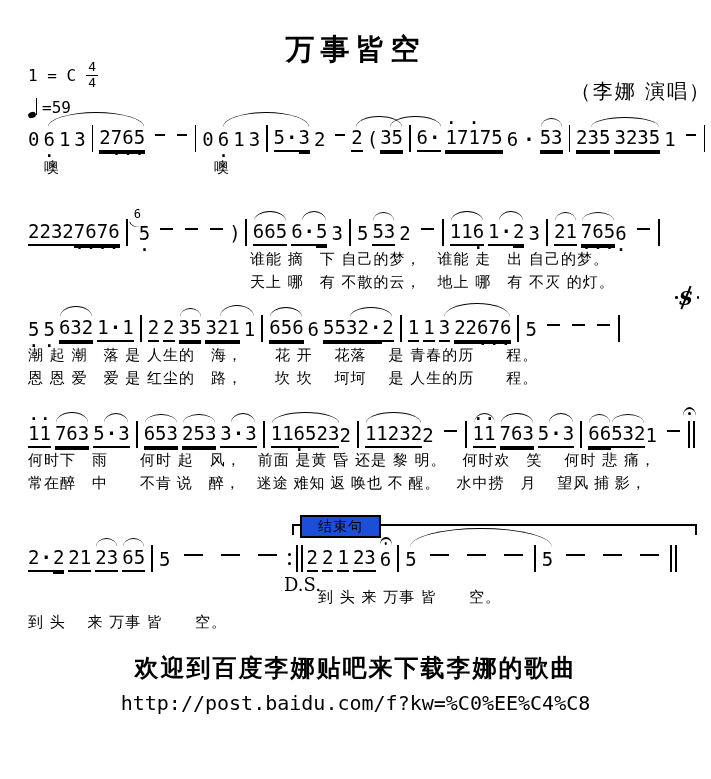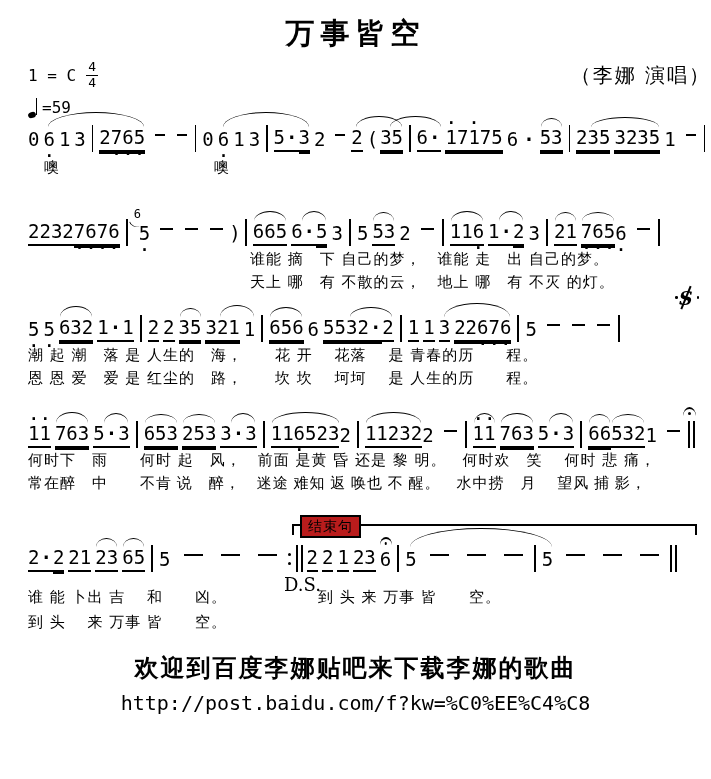--- a/index.html
+++ b/index.html
@@ -1,19 +1,19 @@
 <!DOCTYPE html>
 <html><head>
 <meta charset="utf-8">
 <style>
   html,body{margin:0;padding:0;background:#fff}
   .sheet{position:relative;width:711px;height:779px;background:#fff;color:#000;
          font-family:"DejaVu Sans",sans-serif;overflow:hidden}
   
-  .title{margin:0;padding-top:14px;text-align:center;font-size:29px;font-weight:bold;letter-spacing:6px}
+  .title{margin:0;padding-top:30px;text-align:center;font-size:29px;font-weight:bold;letter-spacing:6px}
   .subtitle{text-align:center;font-size:17px;margin-top:9px;letter-spacing:1px}
   .performer{text-align:right;font-size:20px;margin-top:8px;letter-spacing:2px}
   .keyblock{position:absolute;left:28px;top:60px;font-size:16px;font-family:"DejaVu Sans Mono",monospace}
   .keyrow{display:flex;align-items:center}
   .frac{display:inline-flex;flex-direction:column;align-items:center;margin-left:10px;font-size:13px;line-height:1.15}
   .frac .top{border-bottom:1.5px solid #000;padding:0 2px}
   .temporow{display:flex;align-items:center;margin-top:7px}
   .qnote{position:relative;display:inline-block;width:11px;height:20px;margin-right:3px}
   .qnote::before{content:"";position:absolute;left:0;bottom:0;width:8px;height:6px;background:#000;border-radius:50%;transform:rotate(-20deg)}
   .qnote::after{content:"";position:absolute;right:2px;top:0;width:1.5px;height:17px;background:#000}
@@ -49,22 +49,22 @@
   .paren{font-size:19px;line-height:1;padding-bottom:3px;margin-right:2px;font-family:"DejaVu Sans Mono",monospace}
   .grace{position:relative;font-size:12px;align-self:flex-start;top:-5px;margin:0 -2px 0 0;
          font-family:"DejaVu Sans Mono",monospace}
   .grace::after{content:"";position:absolute;left:-4px;bottom:-7px;width:8px;height:8px;
                 border-left:1.5px solid #000;border-radius:0 0 0 100%;transform:rotate(-20deg)}
   .arc{position:absolute;border-top:1.5px solid #000;border-radius:55% 55% 0 0/110% 110% 0 0}
   .lyr{position:absolute;font-size:15px;letter-spacing:1px;white-space:pre}
   .ebracket{position:absolute;top:-14px;height:9px;border-top:2px solid #000}
   .ebracket::after{content:"";position:absolute;right:0;top:0;width:2px;height:9px;background:#000}
   .ebracket::before{content:"";position:absolute;left:0;top:0;width:2px;height:9px;background:#000}
-  .ending-label{position:absolute;top:-23px;border:2px solid #000;background:#b91c1c;font-size:14px;
-                padding:0 6px;line-height:1.35;letter-spacing:1px}
+  .ending-label{position:absolute;top:-23px;border:2px solid #000;background:#1d4ed8;font-size:14px;
+                padding:0 16px;line-height:1.35;letter-spacing:1px}
   .ds{position:absolute;font-size:18px;font-family:"DejaVu Serif",serif}
   .segno{position:absolute;right:16px;top:-22px;width:16px;height:24px;font-family:"DejaVu Serif",serif;
          font-style:italic;font-weight:bold;font-size:19px;line-height:24px}
   .segno .sl{position:absolute;left:6px;top:-1px;width:1.5px;height:25px;background:#000;transform:rotate(22deg)}
   .segno .d1,.segno .d2{position:absolute;top:10px;width:2.5px;height:2.5px;background:#000;border-radius:50%}
   .segno .d1{left:-4px}.segno .d2{right:-4px}
   
   .sys4 .dash{width:19px;margin:0 9px}
   .dash{width:13px;height:2px;background:#000;margin:0 6px;align-self:center}
   
@@ -559,21 +559,20 @@
           <span class="ch">5</span>
         </span>
         <div class="dash"></div>
         <div class="dash"></div>
         <div class="dash"></div>
         <div class="endbar"></div>
         <div class="arc" style="left: 96px; width: 21px; height: 8px; top: 0px;"></div>
         <div class="arc" style="left: 123px; width: 21px; height: 8px; top: 0px;"></div>
         <div class="arc" style="left: 410px; width: 142px; height: 18px; top: -10px;"></div>
       </div>
-      <span class="lyr" style="left: 28px; top: 50px;">谁 能 卜出 吉　 和　　凶。</span>
       <span class="lyr" style="left: 318px; top: 50px;">到 头 来 万事 皆　　空。</span>
       <span class="lyr" style="left: 28px; top: 75px;">到 头　 来 万事 皆　　空。</span>
       <div class="ebracket" style="left: 292px; width: 405px;"></div>
       <span class="ending-label" style="left: 300px;">结束句</span>
       <span class="ds" style="left: 284px; top: 36px;">D.S.</span>
     </div>
 
   <div class="promo">欢迎到百度李娜贴吧来下载李娜的歌曲</div>
   <a class="url" href="#">http://post.baidu.com/f?kw=%C0%EE%C4%C8</a>
 </div>

